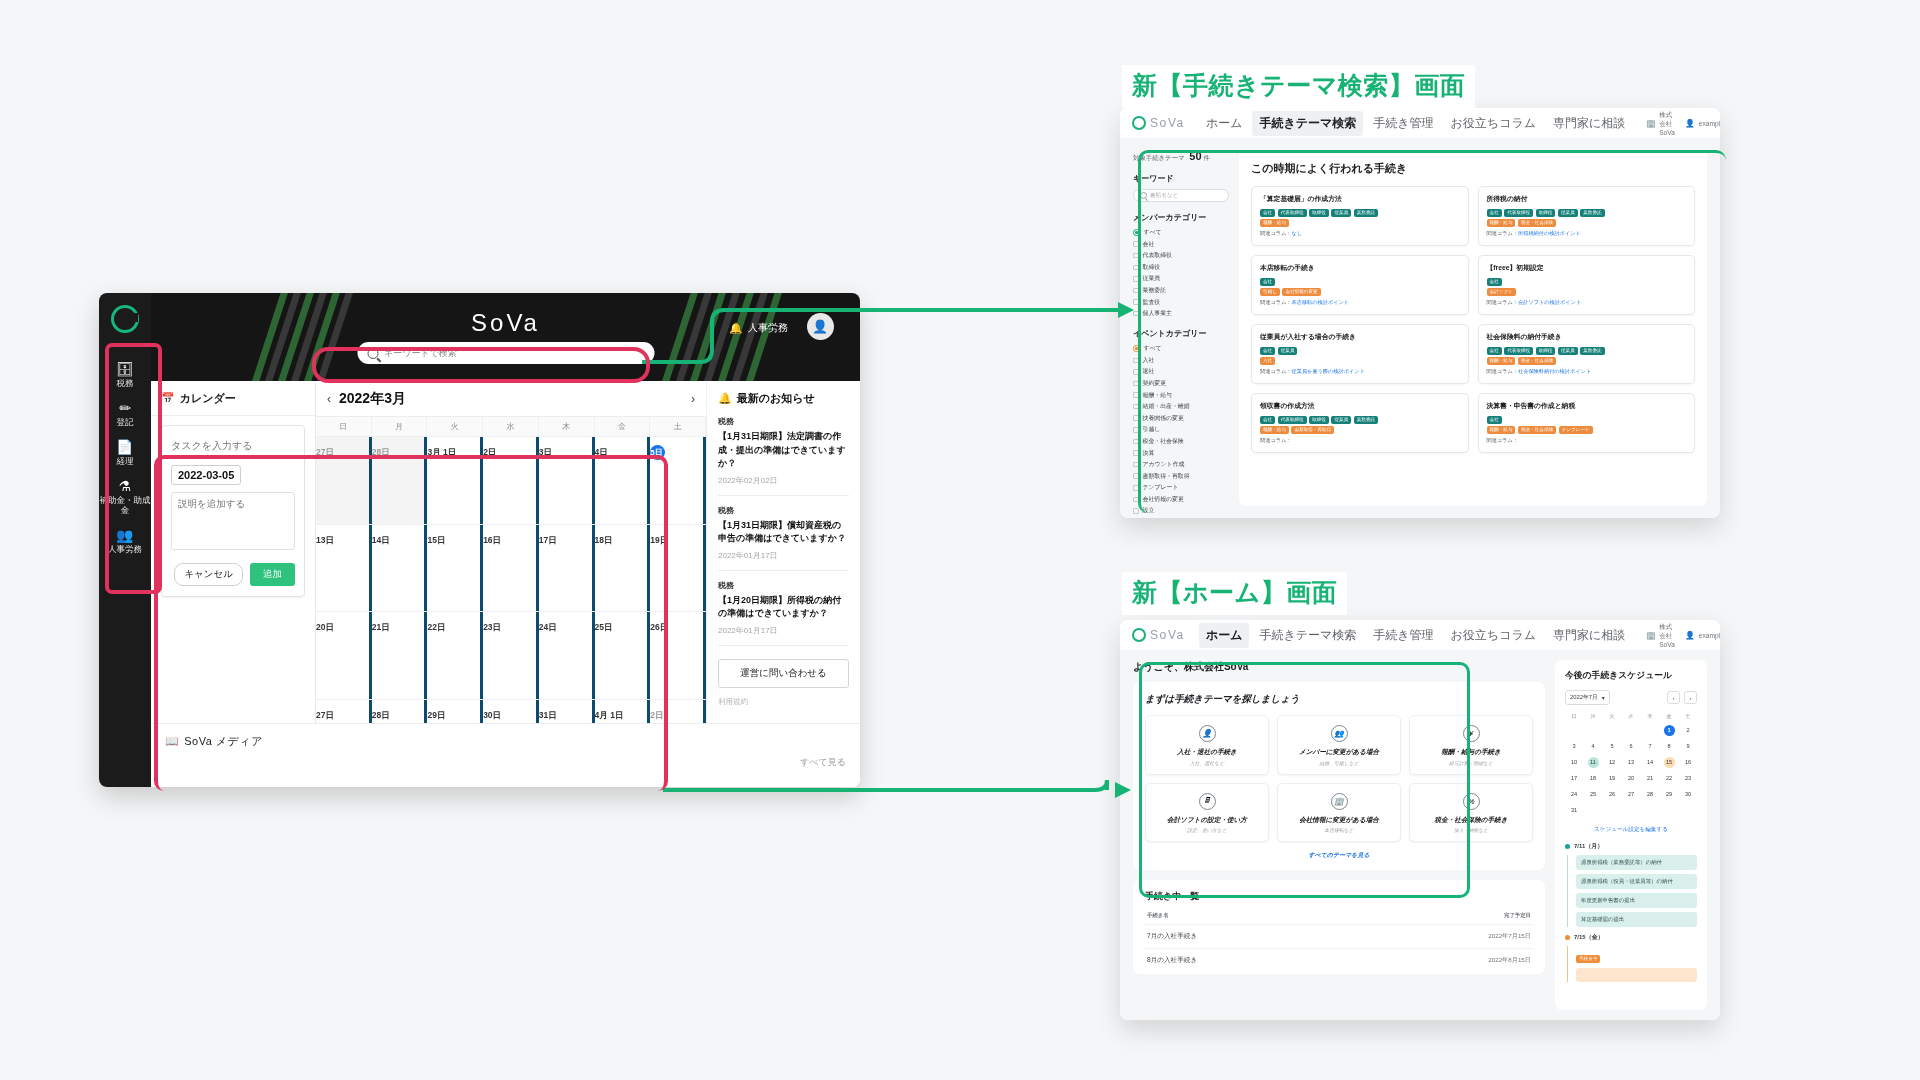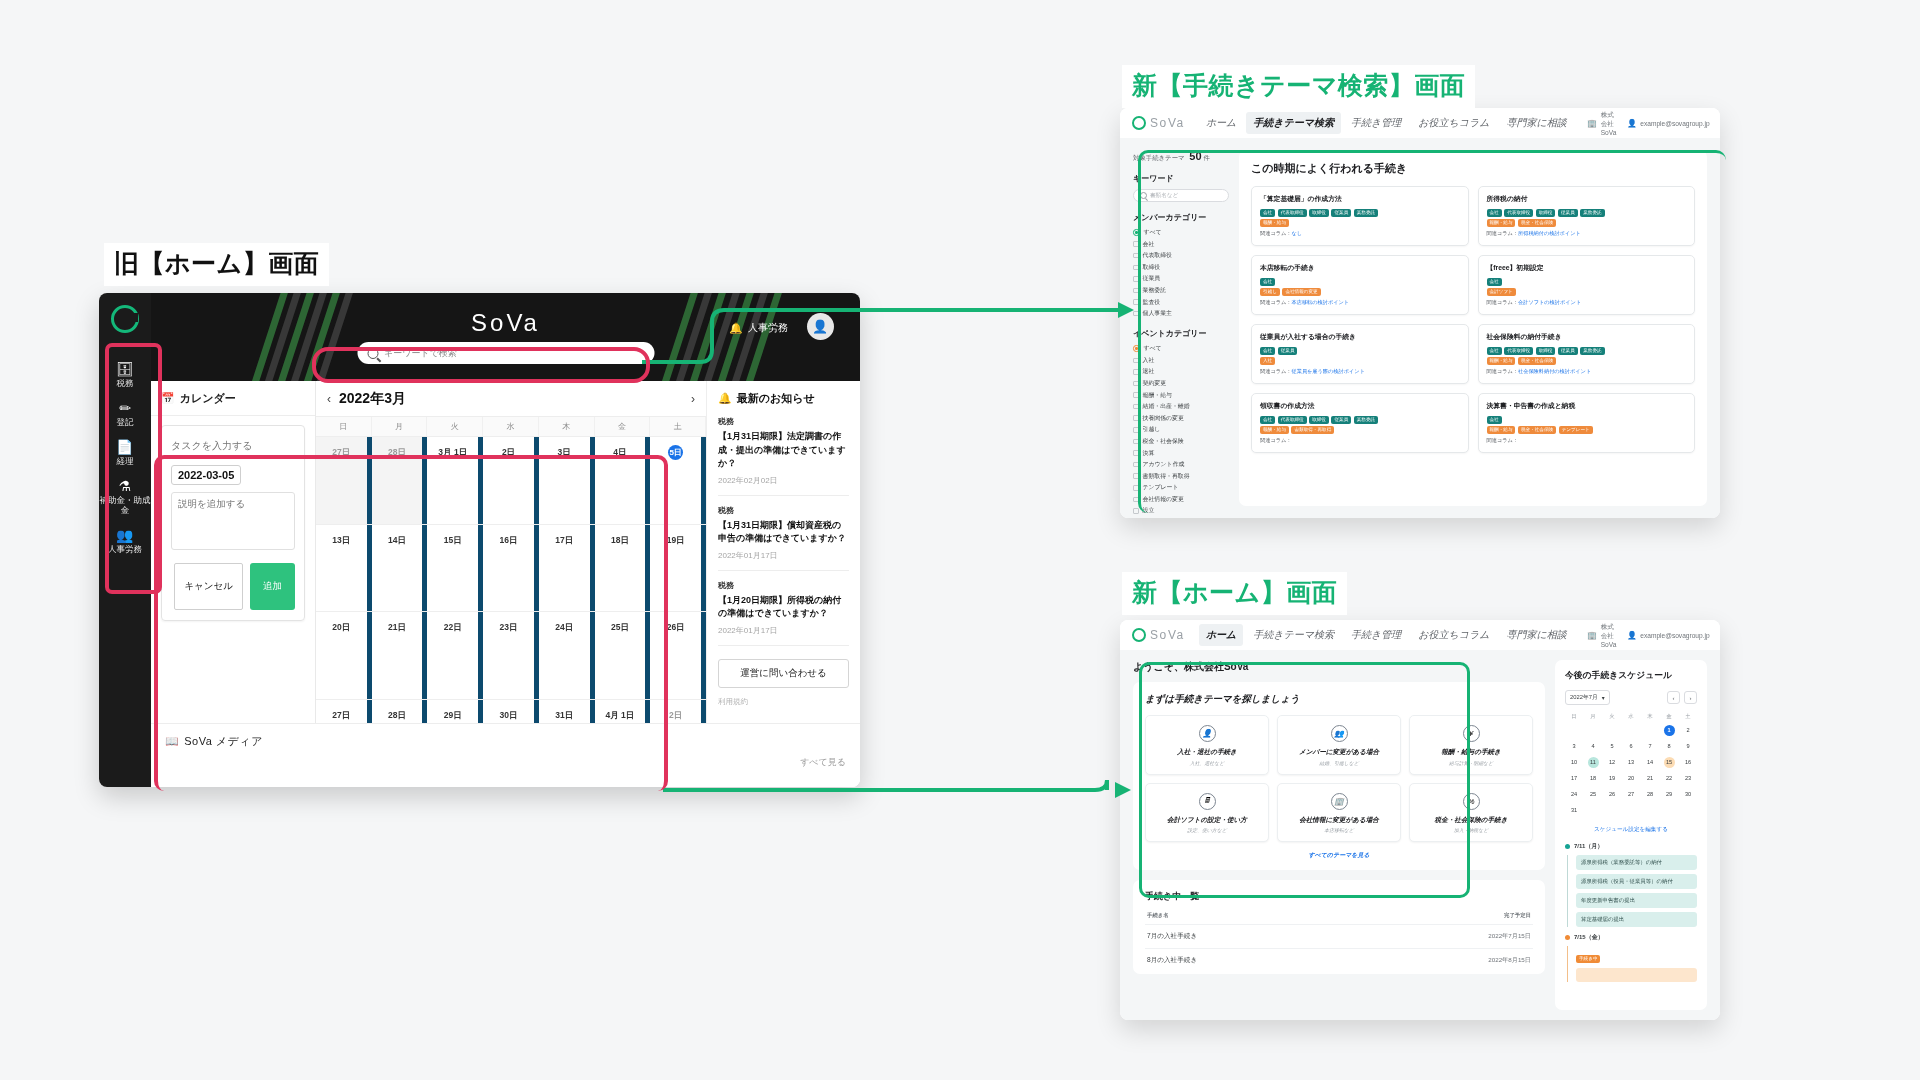--- a/index.html
+++ b/index.html
@@ -68,33 +68,33 @@
   .old-body{position:absolute;left:52px;top:88px;right:0;bottom:0;background:#fff;display:flex;}
   .old-cal-col{width:165px;border-right:1px solid #e9e9e9;box-sizing:border-box;}
   .old-cal-head{display:flex;align-items:center;gap:5px;padding:10px 10px 9px 10px;border-bottom:1px solid #ededed;}
   .old-cal-head .cico{font-size:11px;}
   .old-cal-head .ctxt{font-size:11px;font-weight:700;color:#222;}
   .task-card{margin:9px 10px;border:1px solid #e3e3e3;border-radius:4px;padding:9px 9px 10px 9px;box-shadow:0 1px 2px rgba(0,0,0,.05);}
   .task-inp{width:100%;box-sizing:border-box;border:none;border-bottom:1px solid #dcdcdc;font-size:10px;color:#9a9a9a;padding:2px 0 6px 0;outline:none;background:transparent;font-family:inherit;}
   .task-date{margin-top:7px;font-size:11px;font-weight:700;color:#111;border:1px solid #cfcfcf;border-radius:3px;padding:3px 6px;display:inline-block;box-sizing:border-box;}
   .task-desc{margin-top:7px;width:100%;height:58px;box-sizing:border-box;border:1px solid #e0e0e0;border-radius:3px;font-size:9.5px;color:#a9a9a9;padding:5px 6px;outline:none;resize:none;background:transparent;font-family:inherit;}
   .task-btns{display:flex;justify-content:flex-end;gap:7px;margin-top:9px;}
-  .btn-cancel{border:1px solid #cfcfcf;border-radius:2px;background:#fff;color:#222;font-size:9.5px;padding:16px 9px;cursor:pointer;font-family:inherit;}
+  .btn-cancel{border:1px solid #cfcfcf;border-radius:9px;background:#fff;color:#222;font-size:9.5px;padding:4px 9px;cursor:pointer;font-family:inherit;}
   .btn-add{border:none;border-radius:3px;background:#2ec27e;color:#fff;font-size:9.5px;padding:5px 13px;cursor:pointer;font-family:inherit;}
 
   .old-cal-main{flex:1;min-width:0;border-right:1px solid #eee;box-sizing:border-box;display:flex;flex-direction:column;}
   .cal-nav{display:flex;align-items:center;padding:9px 11px 8px 11px;gap:8px;}
   .cal-nav .arw{font-size:12px;color:#444;cursor:pointer;}
   .cal-nav .mlabel{font-size:14px;font-weight:700;color:#111;}
   .cal-nav .sp{flex:1;}
   .cal-grid{flex:1;display:flex;flex-direction:column;border-top:1px solid #ededed;}
   .cal-dows{display:grid;grid-template-columns:repeat(7,1fr);background:#fafafa;border-bottom:1px solid #eee;}
   .cal-dows div{text-align:center;font-size:8px;color:#8d8d8d;padding:4px 0;border-right:1px solid #f0f0f0;}
   .cal-week{display:grid;grid-template-columns:repeat(7,1fr);flex:1;border-bottom:1px solid #eee;}
-  .cal-cell{border-right:5px solid #0c4a6e;padding:4px 0 0 0;text-align:center;position:relative;}
+  .cal-cell{border-right:3px solid #0c4a6e;padding:4px 0 0 0;position:relative;}
   .cal-cell .dn{font-size:8.5px;font-weight:700;color:#333;}
   .cal-cell.muted .dn{color:#9a9a9a;}
   .cal-cell.shade{background:#f4f4f4;}
   .cal-cell .today{display:inline-block;background:#1a73e8;color:#fff;border-radius:50%;width:15px;height:15px;line-height:15px;font-size:8px;font-weight:700;}
 
   .old-news{width:153px;box-sizing:border-box;padding:10px 11px;}
   .news-head{display:flex;align-items:center;gap:5px;margin-bottom:10px;}
   .news-head .nico{font-size:11px;}
   .news-head .ntx{font-size:11px;font-weight:700;color:#111;}
   .news-item{border-bottom:1px solid #ededed;padding-bottom:9px;margin-bottom:9px;}
@@ -122,21 +122,21 @@
   
   .new-win{position:absolute;background:#fff;border-radius:8px;overflow:hidden;box-shadow:0 10px 26px rgba(0,0,0,.14);}
   .nw-search{left:1120px;top:108px;width:600px;height:410px;}
   .nw-home{left:1120px;top:620px;width:600px;height:400px;}
 
   .nw-topbar{height:30px;background:#fff;border-bottom:1px solid #eceff1;display:flex;align-items:center;padding:0 12px;gap:14px;}
   .nw-logo{display:flex;align-items:center;gap:4px;}
   .nw-logo .ring{width:14px;height:14px;border-radius:50%;border:2.4px solid #16b374;box-sizing:border-box;}
   .nw-logo .wm{font-size:12px;color:#9aa0a6;letter-spacing:1.6px;}
   .nw-nav{display:flex;align-items:center;gap:3px;}
-  .nw-nav .ni{font-size:10px;color:#5f6368;padding:4px 7px;border-radius:3px;cursor:pointer;white-space:nowrap;font-style:italic;}
+  .nw-nav .ni{font-size:12px;color:#5f6368;padding:4px 7px;border-radius:3px;cursor:pointer;white-space:nowrap;}
   .nw-nav .ni.active{background:#eef1f3;color:#202124;font-weight:700;}
   .nw-right{margin-left:auto;display:flex;align-items:center;gap:11px;}
   .nw-right .chip{display:flex;align-items:center;gap:3px;font-size:6.6px;color:#70757a;}
   .nw-right .gi{font-size:8px;color:#9aa0a6;}
 
   .nw-body{position:absolute;left:0;right:0;top:30px;bottom:0;background:#f4f6f7;}
 
   
   .sr-wrap{display:flex;gap:10px;padding:12px 13px;height:100%;box-sizing:border-box;}
   .sr-side{width:96px;flex:none;}
@@ -218,21 +218,20 @@
   
   .hl-green{position:absolute;border:3.5px solid #16b374;border-radius:10px;z-index:30;pointer-events:none;}
   .g-search{left:1138px;top:150px;width:585px;height:360px;border-right:none;border-bottom:none;}
   .g-home{left:1139px;top:662px;width:325px;height:230px;}
 </style>
 </head>
 <body>
 
 <div class="stage">
 
-  <div class="anno-label anno-old" style="left:104px;top:243px;">旧【ホーム】画面</div>
   <div class="anno-label anno-new" style="left:1122px;top:572px;">新【ホーム】画面</div>
   <div class="anno-label anno-new" style="left:1122px;top:65px;">新【手続きテーマ検索】画面</div>
 
   <div class="old-win">
 
     <div class="old-rail">
       <div class="old-logo"></div>
       <div class="rail-items" id="old-rail-items">
           <div class="rail-item">
             <span class="r-ico">🗄</span>

